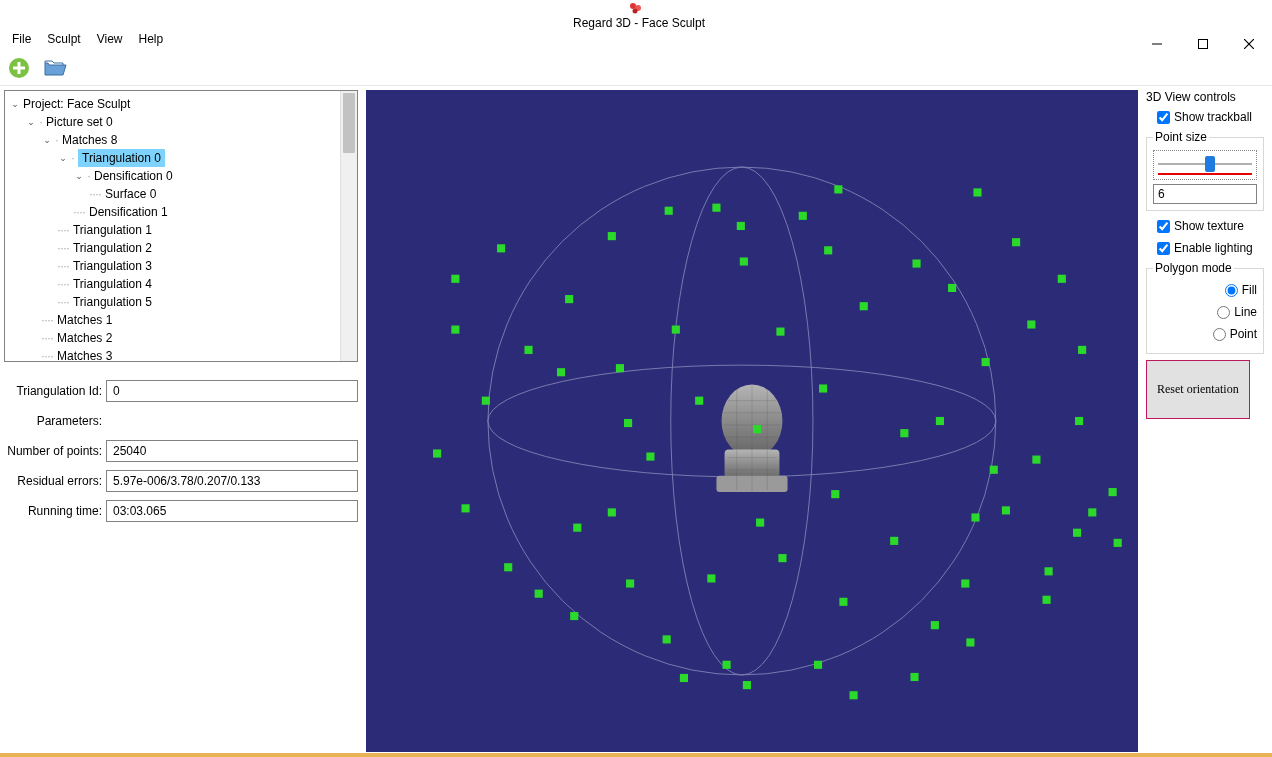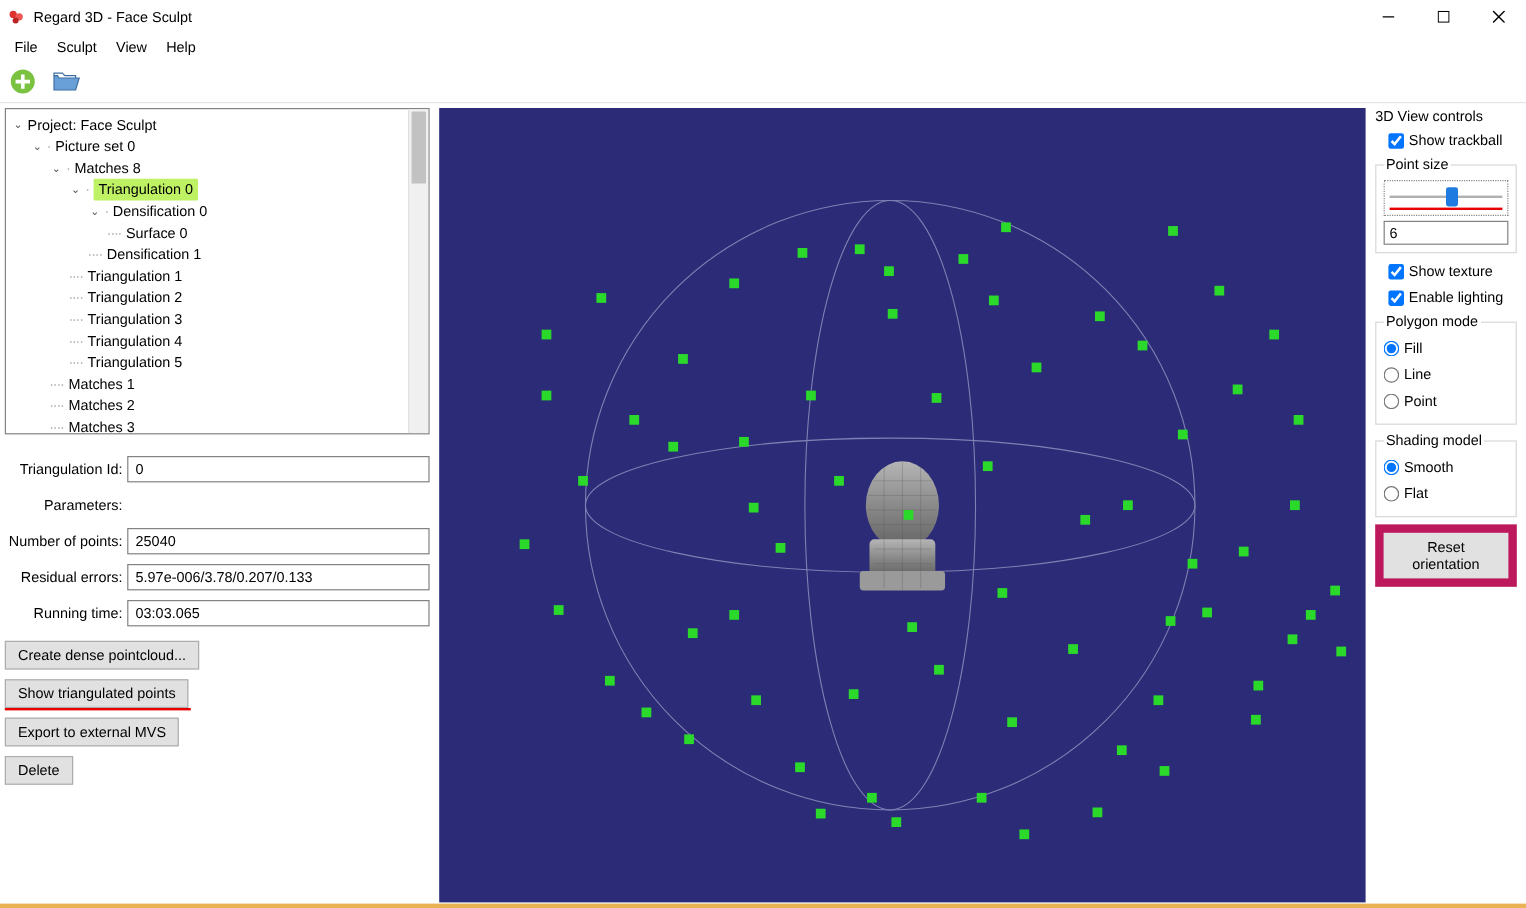--- a/index.html
+++ b/index.html
@@ -12,20 +12,21 @@
     width: 1272px; height: 757px;
     overflow: hidden;
     position: relative;
   }
   
   .titlebar {
     display: flex; align-items: center;
     height: 28px;
     padding-left: 6px;
     background: #fff;
+    flex-direction: column;
   }
   .titlebar .app-icon {
     width: 16px; height: 16px;
     margin-right: 6px;
     display: flex; align-items:center; justify-content:center;
   }
   .titlebar .title-text { font-size: 12px; }
   .win-controls {
     margin-left: auto;
     display: flex;
@@ -90,21 +91,21 @@
     white-space: nowrap;
   }
   .chev {
     display:inline-block;
     width:12px; text-align:center;
     color:#555;
     font-size: 9px;
     margin-right: 2px;
   }
   .dots { color:#aaa; letter-spacing:-1px; margin-right:4px; }
-  .sel { background:#bef264; padding:0 4px; border-radius:1px; }
+  .sel { background:#7dd3fc; padding:0 4px; border-radius:1px; }
   .scrollbar {
     position:absolute; right:0; top:0;
     width:17px; height:100%;
     background:#f0f0f0;
     border-left:1px solid #e0e0e0;
   }
   .scrollbar .thumb {
     position:absolute; left:2px; right:2px;
     top:2px; height:60px;
     background:#c2c2c2;
@@ -199,27 +200,27 @@
   .slider-red {
     height:2px; background:#e80000;
     margin-top:-4px;
   }
   .size-box {
     border:1px solid #828282;
     height:20px; line-height:18px;
     padding:0 4px; margin-top:2px;
     background:#fff;
   }
-  .radio-row { display:flex; align-items:center; gap:4px; margin-bottom:4px; height:18px;}
+  .radio-row { display:flex; align-items:center; gap:4px; margin-bottom:4px; height:18px;justify-content:flex-end;}
   .radio-row input { margin:0; }
   .btn-plain {
-    padding:5px 10px;
+    padding:21px 10px;
     background:#e1e1e1;
-    border:7px solid #be185d;
-    font-family:Liberation Sans, sans-serif; font-size:12px;
+    border:1px solid #be185d;
+    font-family:Liberation Serif, serif; font-size:12px;
     cursor:pointer;
   }
   
   .bottom-gold {
     position:absolute; left:0; right:0; bottom:0;
     height:4px;
     background:#e8b255;
   }
 </style>
 </head>
@@ -367,27 +368,20 @@
       <div class="prop-row">
         <div class="prop-label">Residual errors:</div>
         <div class="prop-val">5.97e-006/3.78/0.207/0.133</div>
       </div>
       <div class="prop-row">
         <div class="prop-label">Running time:</div>
         <div class="prop-val">03:03.065</div>
       </div>
     </div>
 
-    <div class="actions">
-      <button>Create dense pointcloud...</button>
-      <button>Show triangulated points</button>
-      <div class="redline"></div>
-      <button>Export to external MVS</button>
-      <button>Delete</button>
-    </div>
   </div>
 
   <div class="viewport">
     <svg id="vp-svg" viewBox="0 0 760 640" preserveAspectRatio="xMidYMid meet">
 
       <g stroke="#8f8fbe" stroke-width="0.9" fill="none" opacity="0.85">
         <ellipse cx="370" cy="320" rx="250" ry="250"></ellipse>
         <ellipse cx="370" cy="320" rx="70" ry="250"></ellipse>
         <ellipse cx="370" cy="320" rx="250" ry="55"></ellipse>
       </g>
@@ -523,28 +517,17 @@
         </label>
       <label class="radio-row">
           <input type="radio" name="poly" style="">
           <span>Line</span>
         </label>
       <label class="radio-row">
           <input type="radio" name="poly" style="">
           <span>Point</span>
         </label>
     </fieldset>
-    <fieldset>
-      <legend>Shading model</legend>
-      <label class="radio-row">
-          <input type="radio" name="shade" checked="" style="">
-          <span>Smooth</span>
-        </label>
-      <label class="radio-row">
-          <input type="radio" name="shade" style="">
-          <span>Flat</span>
-        </label>
-    </fieldset>
     <button class="btn-plain">Reset orientation</button>
   </div>
 </div>
 
 <div class="bottom-gold"></div>
 
 </body></html>

